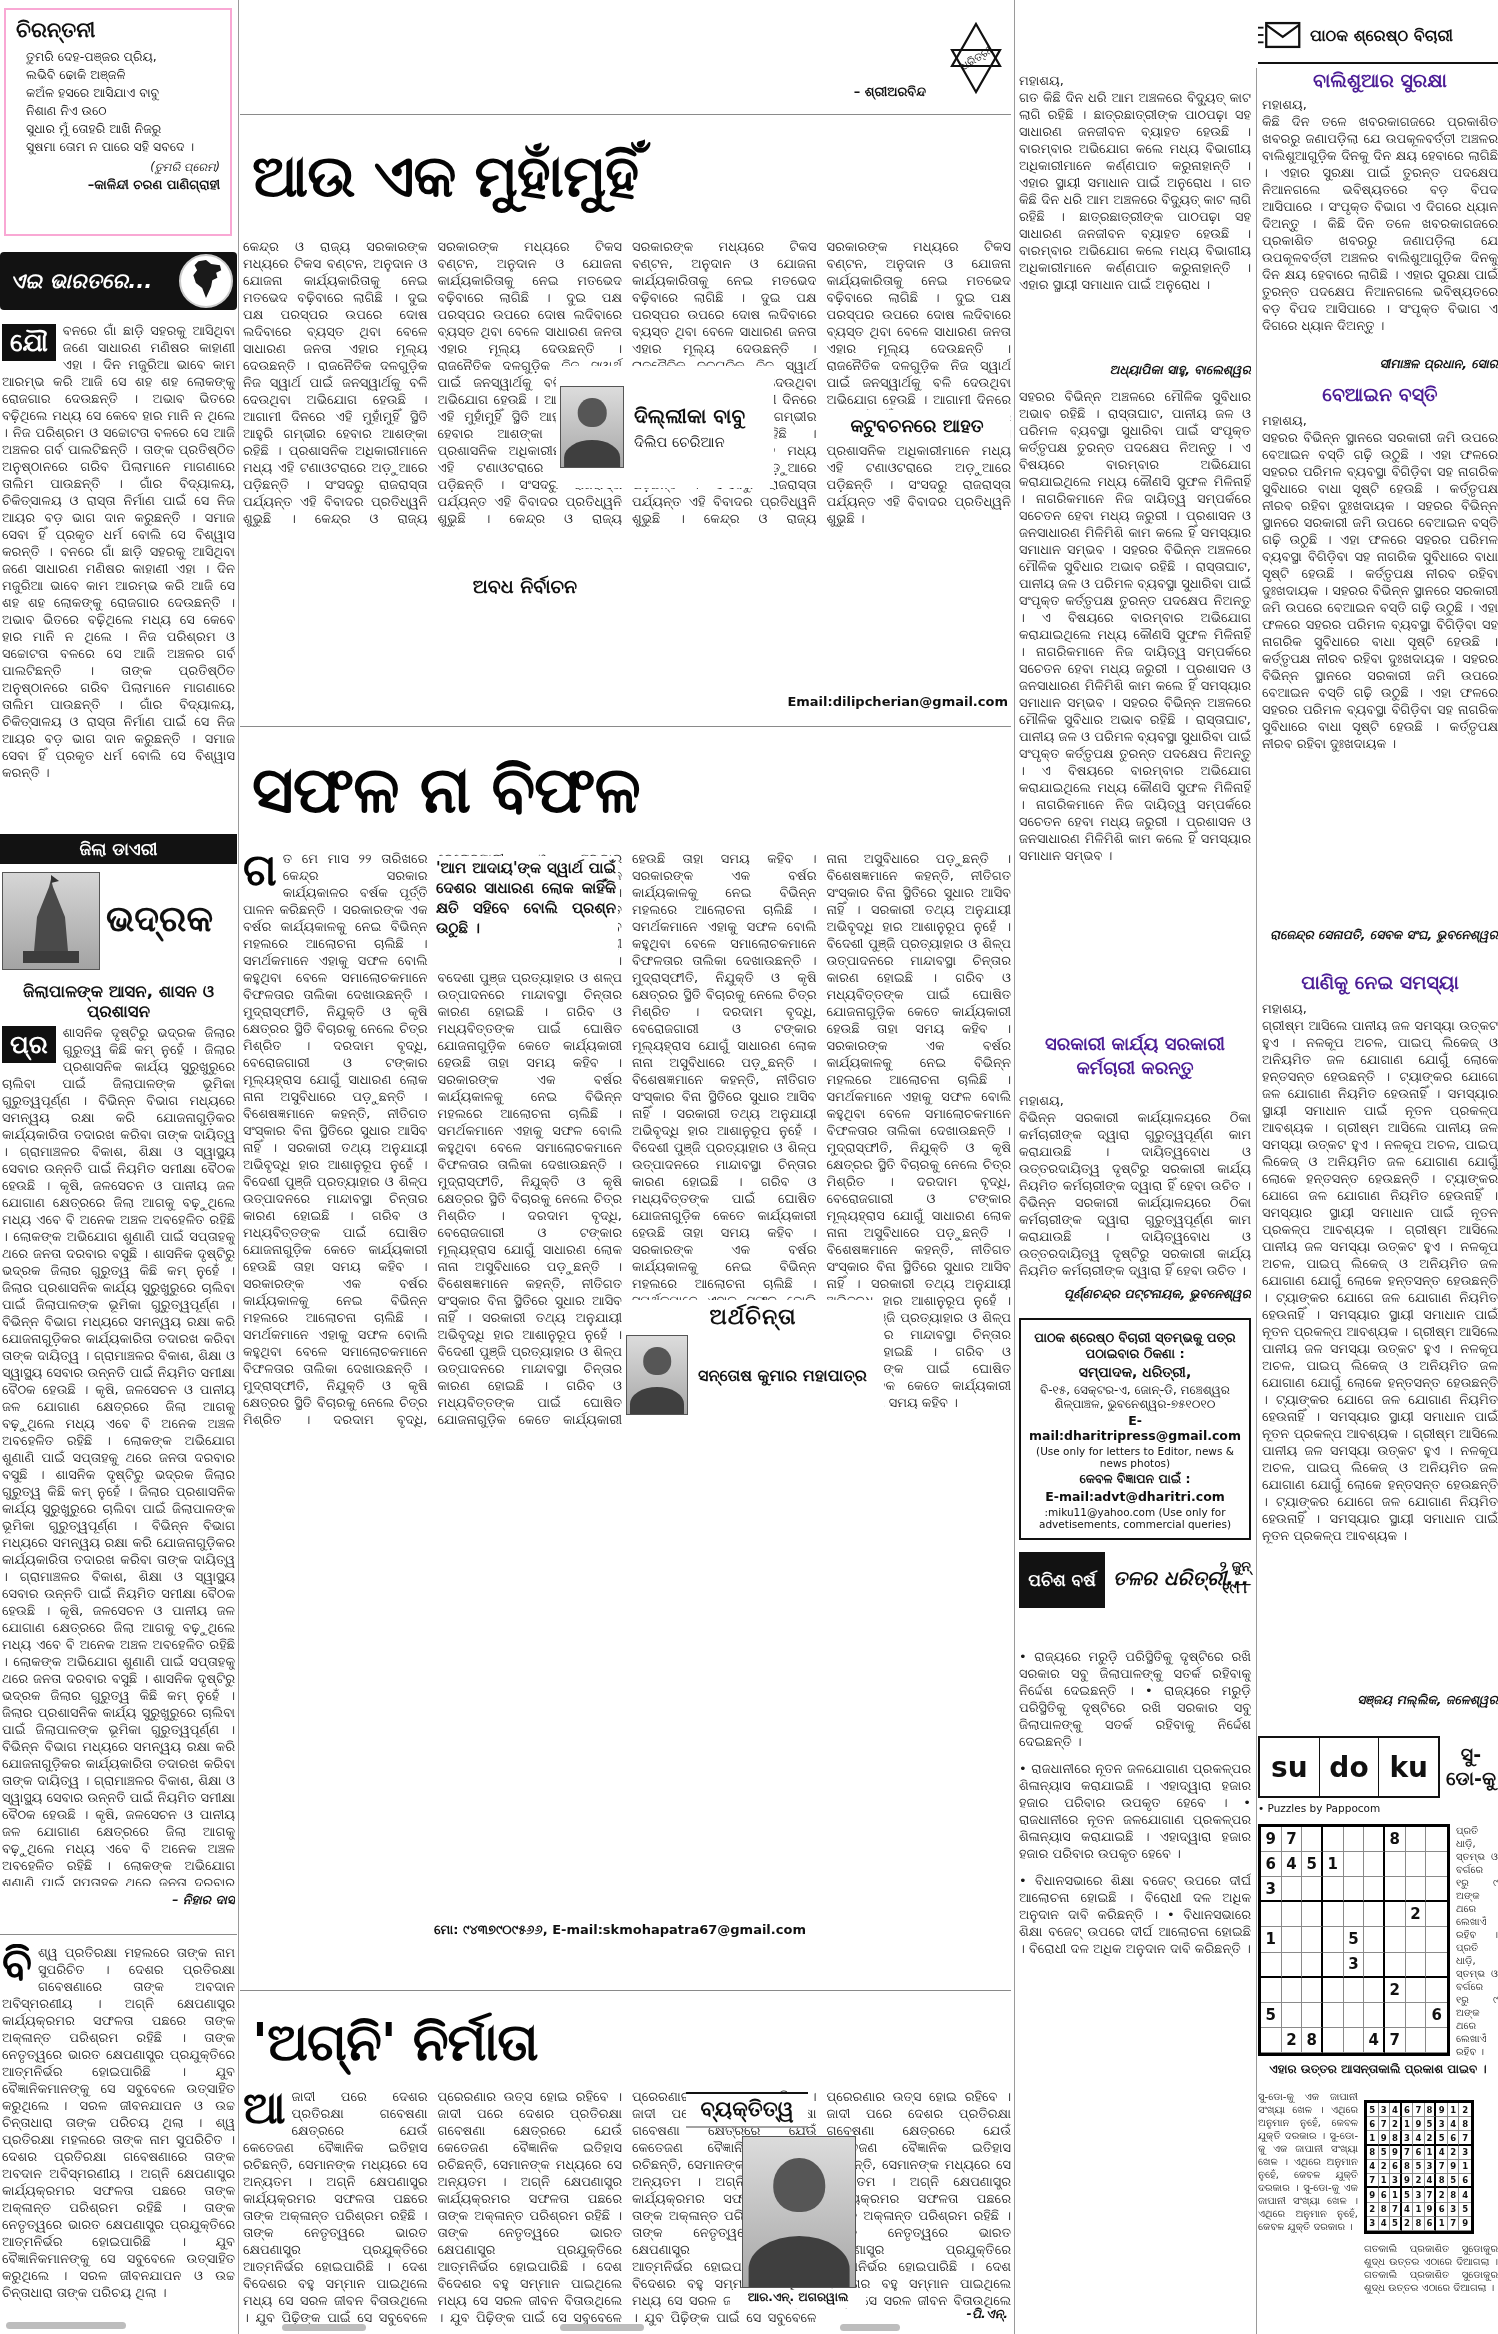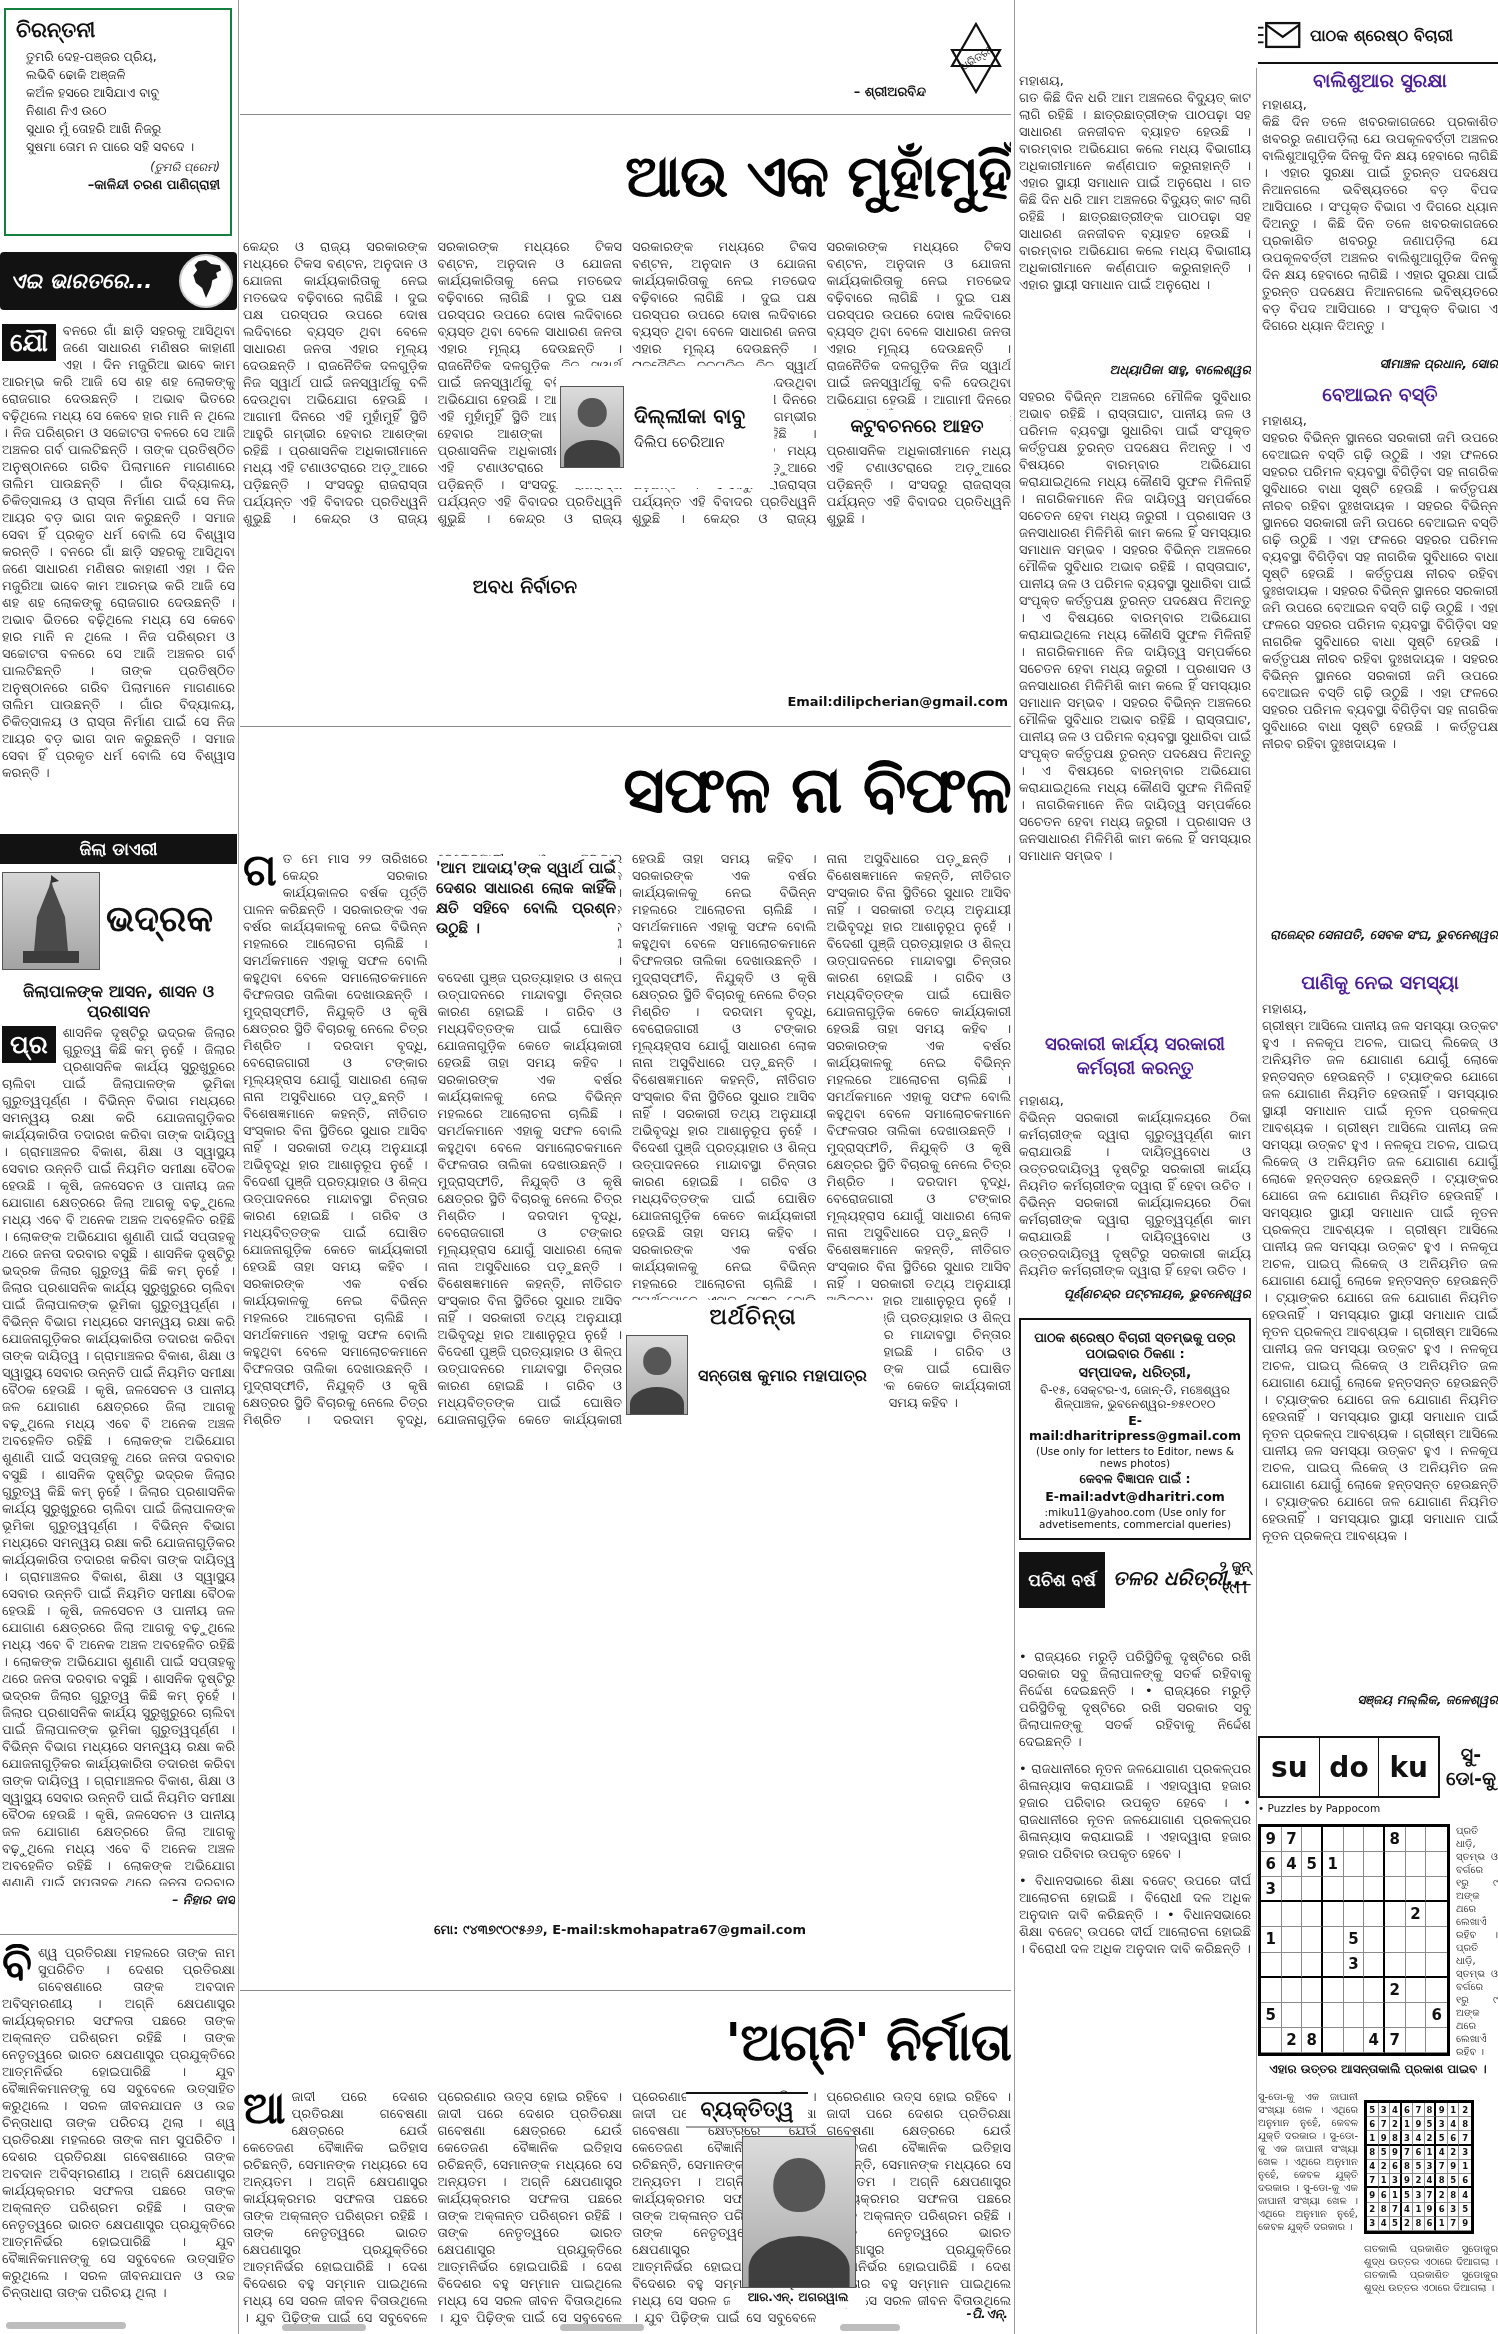--- a/index.html
+++ b/index.html
@@ -6,21 +6,21 @@
   .page{position:relative;width:1498px;height:2334px;background:#ffffff;margin:0 auto;
         font-family:"DejaVu Sans","Liberation Sans",sans-serif;color:#111;overflow:hidden;}
   .abs{position:absolute;}
   .bt{font-size:13px;line-height:17px;text-align:justify;overflow:hidden;color:#1b1b1b;}
   .bt-sm{font-size:11.5px;line-height:14.5px;text-align:justify;overflow:hidden;color:#222;}
   .tiny{font-size:10px;line-height:13px;text-align:justify;overflow:hidden;color:#222;}
   .center{text-align:center;}
   .bold{font-weight:bold;}
   .vrule{position:absolute;width:1px;background:#9a9a9a;}
   .hrule{position:absolute;height:1px;background:#8a8a8a;}
-  .headline{font-weight:bold;text-align:right;color:#050505;letter-spacing:-1px;overflow:hidden;}
+  .headline{font-weight:bold;text-align:left;color:#050505;letter-spacing:-1px;overflow:hidden;padding-left:12px;}
   .dropcap{float:left;font-size:44px;line-height:40px;font-weight:bold;margin:0 6px 0 0;color:#050505;}
   .dropcap-rev{float:left;background:#101010;color:#fff;font-weight:bold;font-size:25px;line-height:29px;
                padding:4px 8px;margin:2px 7px 2px 0;}
   .attrib{font-style:italic;font-weight:bold;font-size:12.5px;text-align:right;color:#111;overflow:hidden;}
   .letter-title{font-weight:bold;font-size:19px;text-align:center;color:#4c1d95;overflow:hidden;line-height:24px;}
   .salutation{display:block;font-size:13px;}
   .portrait{position:relative;background:linear-gradient(180deg,#dcdcdc 0%,#a8a8a8 100%);border:1px solid #555;overflow:hidden;}
   .portrait::before{content:"";position:absolute;left:50%;top:14%;width:46%;height:36%;transform:translateX(-50%);
                     background:#565656;border-radius:50% 50% 46% 46%;}
   .portrait::after{content:"";position:absolute;left:50%;bottom:-10%;width:90%;height:44%;transform:translateX(-50%);
@@ -43,21 +43,21 @@
 </style>
 </head>
 <body>
 
 <div class="page">
 
   <div class="vrule" style="left:238px;top:0;height:2334px;"></div>
   <div class="vrule" style="left:1014px;top:0;height:2334px;"></div>
   <div class="vrule" style="left:1256px;top:68px;height:2266px;"></div>
 
-  <div class="abs" style="left:4px;top:8px;width:228px;height:228px;border:2px solid #15803d;padding:8px 10px;box-sizing:border-box;overflow:hidden;">
+  <div class="abs" style="left:4px;top:8px;width:228px;height:228px;border:2px solid #f9a8d4;padding:8px 10px;box-sizing:border-box;overflow:hidden;">
     <div class="bold" style="font-size:21px;margin-bottom:6px;">ଚିରନ୍ତନୀ</div>
     <div style="font-size:12.5px;line-height:18px;padding-left:10px;">
       <span style="display:block;">ତୁମରି ଦେହ-ପଞ୍ଜର ପ୍ରିୟ,</span>
       <span style="display:block;">ଲଭିବି ଢୋକି ଅଞ୍ଜଳି</span>
       <span style="display:block;">କଅଁଳ ହସରେ ଆସିଯାଏ ବାବୁ</span>
       <span style="display:block;">ନିଶାଣ ନିଏ ଉଠେ</span>
       <span style="display:block;">ସୁଧାର ମୁଁ ତୋହରି ଆଖି ନିଜରୁ</span>
       <span style="display:block;">ସୁଷମା ତୋମ ନ ପାରେ ସହି ସବଦେ ।</span>
     </div>
     <div style="font-size:11.5px;font-style:italic;text-align:right;margin-top:4px;">(ତୁମରି ପ୍ରେମ)</div>

